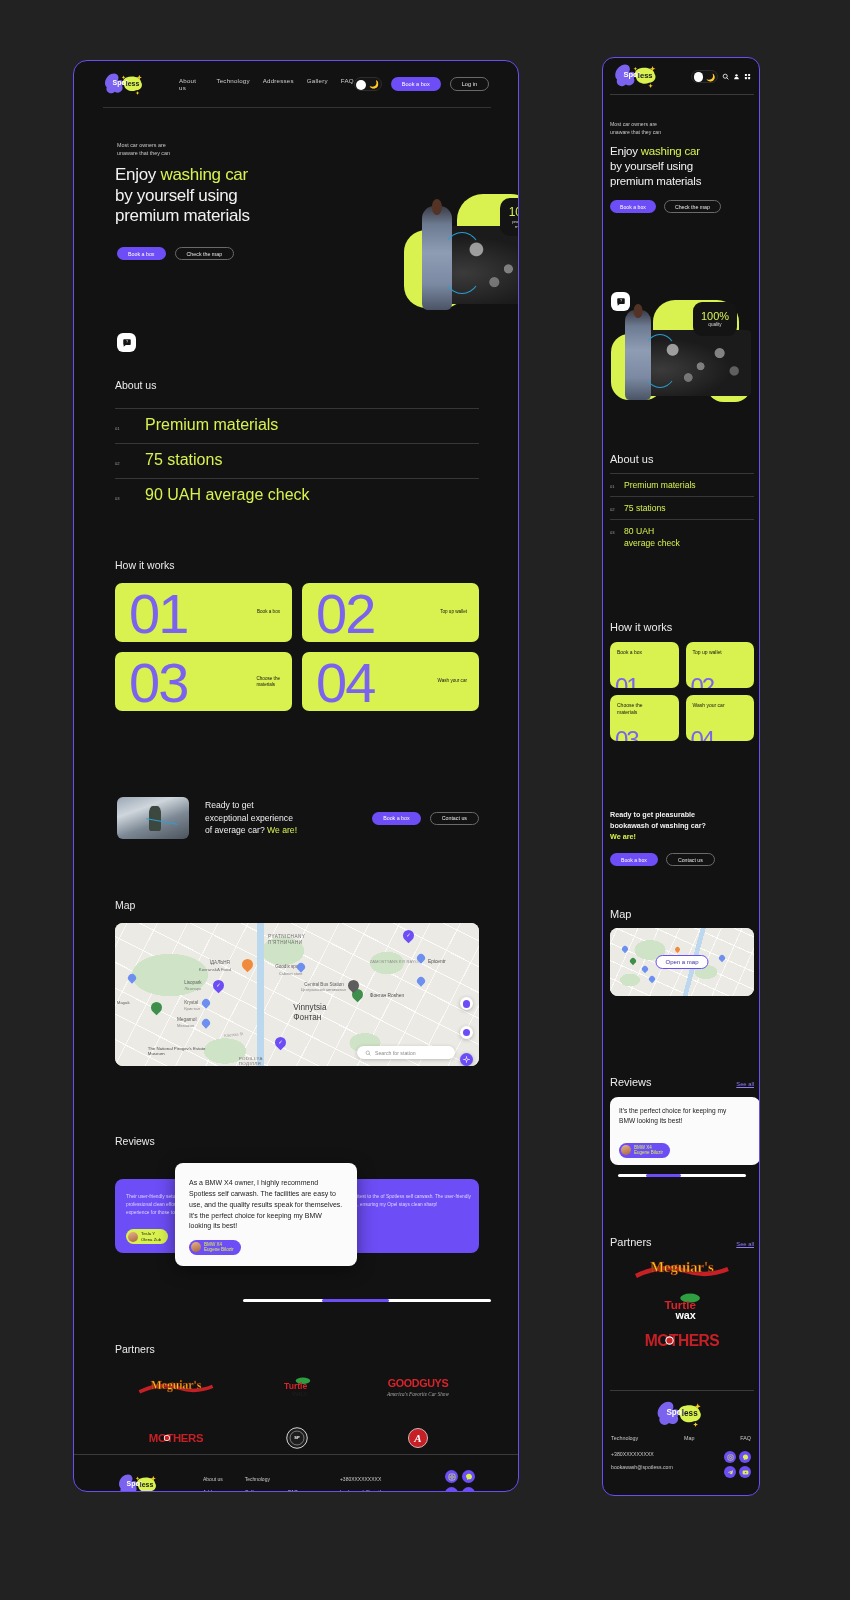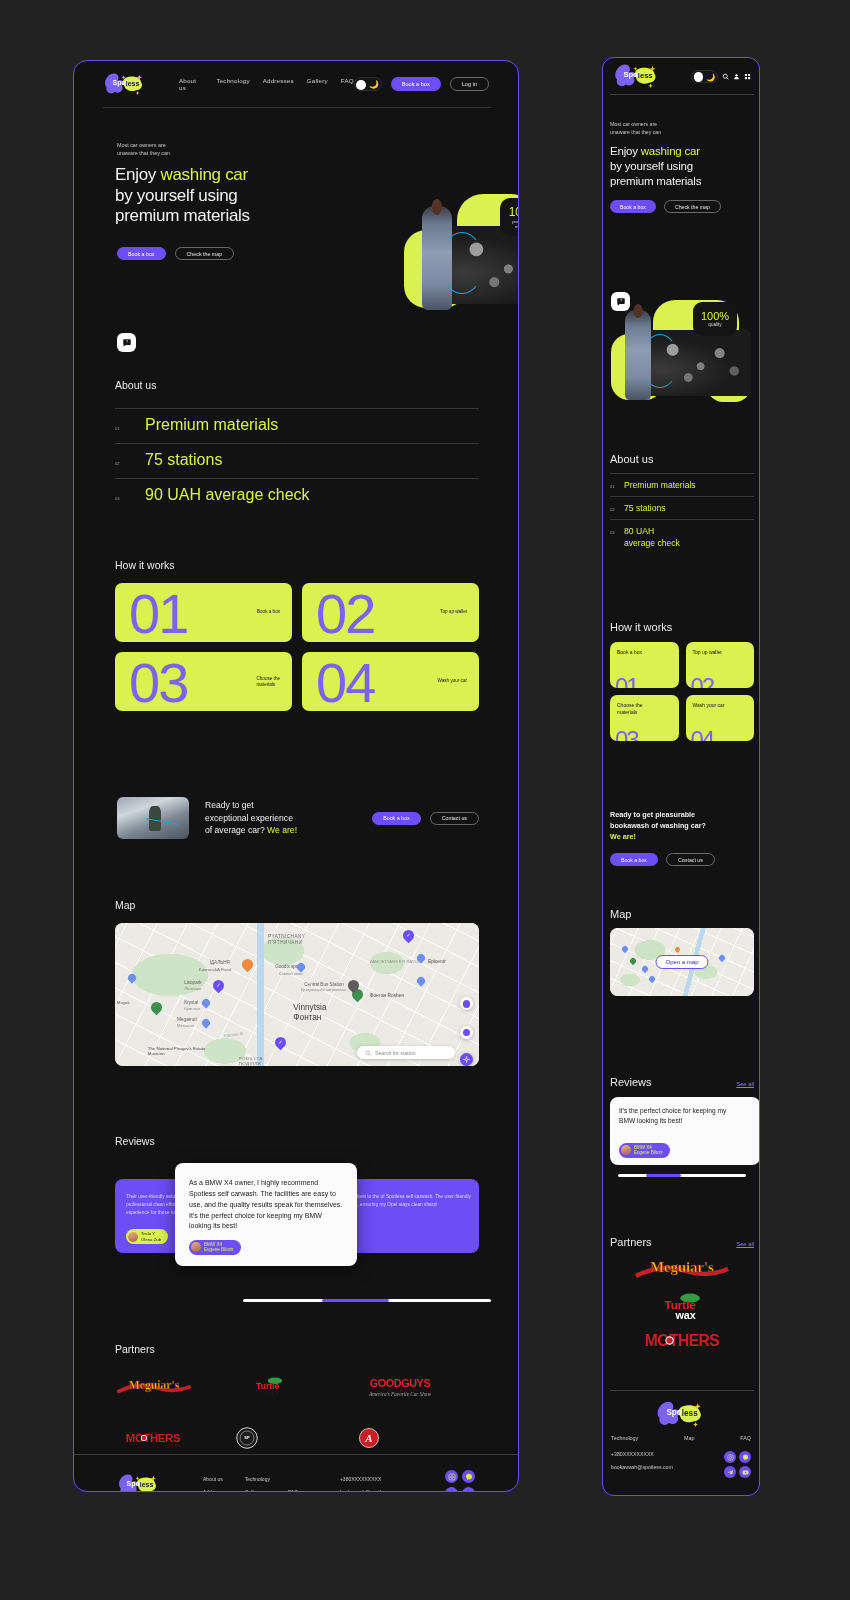--- a/index.html
+++ b/index.html
@@ -202,21 +202,21 @@
   .rev-badge .nm { line-height: 1.25; }
   .badge-lime { background: #d9f24f; }
   .badge-lime .nm { color: #1a1a1a; }
   .badge-purple { background: #6d4df6; }
   .badge-purple .nm { color: #f0ecff; }
 
   .scrollbar { position: absolute; height: 2.5px; border-radius: 2px; background: #ffffff; }
   .scrollbar .thumb { position: absolute; top: 0; height: 100%; border-radius: 2px; background: #6d4df6; }
 
   
-  .plogo { display: flex; align-items: center; justify-content: flex-start; }
+  .plogo { display: flex; align-items: center; justify-content: center; }
 
   
   .ft-link { color: #c9c9c9; text-decoration: none; }
   .soc {
     border-radius: 50%; display: flex; align-items: center; justify-content: center;
     background: #6d4df6; color: #d9f24f;
   }
 
   
   .m-header { position: absolute; left: 0; top: 0; width: 100%; height: 36px;

